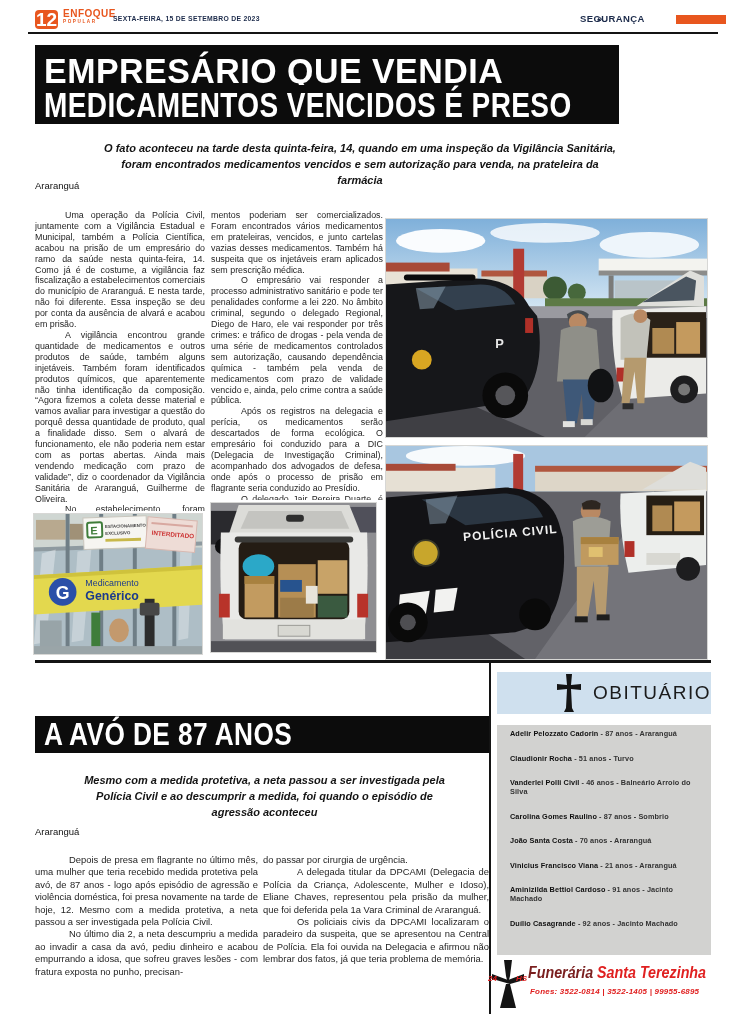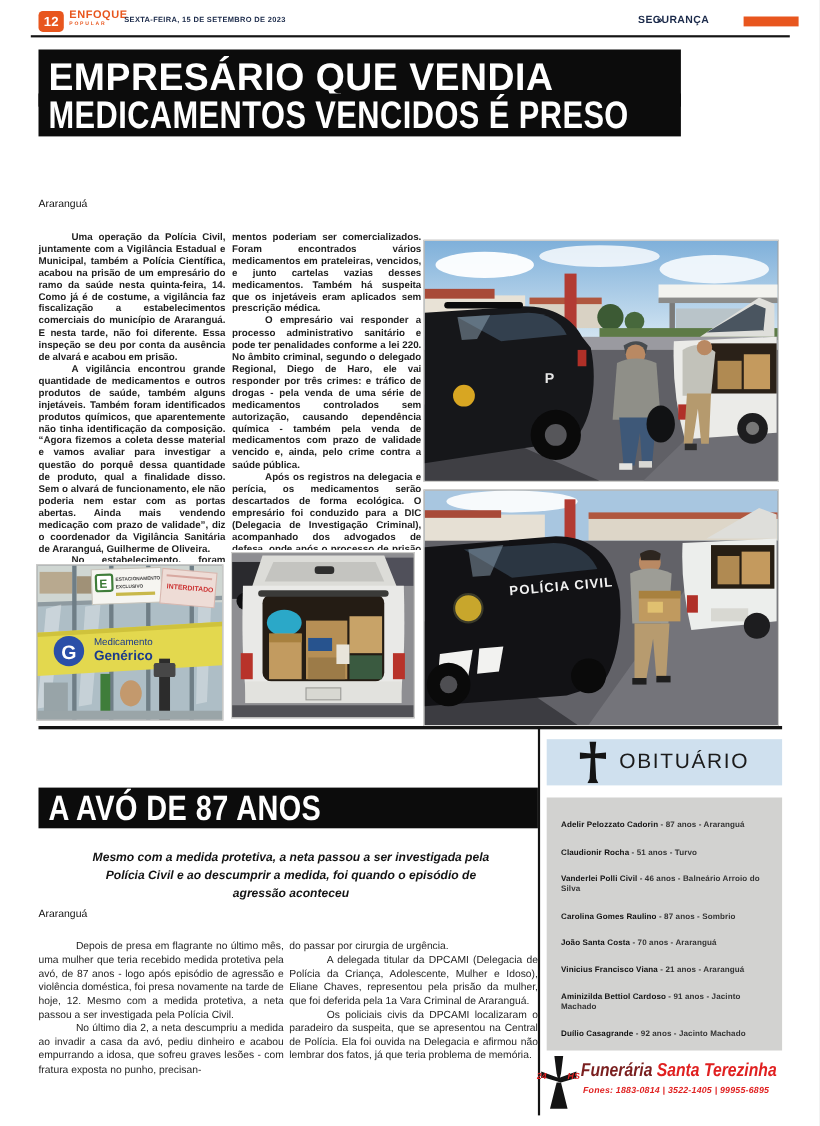--- a/index.html
+++ b/index.html
@@ -1,53 +1,53 @@
 <!DOCTYPE html>
 <html><head>
 <meta charset="utf-8">
 <style>
   html,body{margin:0;padding:0;background:#e9e9e9;}
   #page{position:relative;width:745px;height:1024px;background:#ffffff;margin:0 auto;
         font-family:"Liberation Sans",sans-serif;overflow:hidden;color:#1e1e1e;}
   .abs{position:absolute;}
 
   
-  .pagenum{background:#E8561E;color:#fff;font-weight:bold;font-size:12px;
+  .pagenum{background:#E8561E;color:#fff;font-weight:bold;font-size:19px;
            width:23px;height:19px;border-radius:4px;display:flex;align-items:center;justify-content:center;}
   .brand1{color:#E8561E;font-weight:bold;font-size:10px;letter-spacing:.5px;line-height:10px;}
   .brand2{color:#E8561E;font-weight:bold;font-size:4.6px;letter-spacing:1.6px;line-height:6px;}
   .hdate{color:#1B2A4A;font-weight:bold;font-size:6.8px;letter-spacing:.3px;}
   .hsec{color:#1B2A4A;font-weight:bold;font-size:9.5px;letter-spacing:.4px;}
   .hline{background:#141414;}
   .orangebar{background:#E8561E;}
 
   
   .bar{background:#0C0C0C;display:flex;align-items:center;padding-left:9px;overflow:hidden;}
   .hl{color:#fff;font-weight:bold;white-space:nowrap;display:inline-block;transform-origin:0 50%;letter-spacing:.5px;}
   .hl-a1a{font-size:35px;transform:scaleX(.97);}
   .hl-a1b{font-size:35px;transform:scaleX(.80);}
   .hl-a2 {font-size:32px;transform:scaleX(.82);}
 
   .subhead{font-style:italic;font-weight:bold;font-size:11px;line-height:16px;text-align:center;color:#141414;}
   .dateline{font-weight:normal;font-size:9.5px;color:#111;}
 
-  .cols{font-size:8.9px;line-height:10.9px;text-align:justify;overflow:hidden;font-weight:bold;}
+  .cols{font-size:8.9px;line-height:10.9px;text-align:justify;overflow:hidden;}
   .cols p{margin:0;}
   .cols p.ind{text-indent:30px;}
   .cols2{font-size:9.4px;line-height:12.4px;text-align:justify;overflow:hidden;}
   .cols2 p{margin:0;}
   .cols2 p.ind{text-indent:34px;}
 
   .photo{border:1px solid #d7d7d5;box-sizing:border-box;background:#888;}
   .photo svg{display:block;width:100%;height:100%;}
 
   
   .obit-head{background:#CFE0EE;display:flex;align-items:center;justify-content:center;gap:12px;}
   .obit-title{font-size:19px;letter-spacing:1.5px;color:#1b1b1b;}
-  .obit-body{background:#D2D2D0;box-sizing:border-box;padding:20px 13px 0 13px;}
+  .obit-body{background:#D2D2D0;box-sizing:border-box;padding:4px 13px 0 13px;}
   .obit-row{font-size:7.3px;color:#333;font-weight:bold;margin-bottom:15.5px;letter-spacing:.1px;}
   .obit-row b{color:#101010;}
 
   
   .ad-name{font-style:italic;font-weight:bold;font-size:17px;white-space:nowrap;
            display:inline-block;transform:scaleX(.84);transform-origin:0 50%;}
   .ad-n1{color:#7A1F1F;}
   .ad-n2{color:#E02020;}
   .ad-phones{color:#E02020;font-weight:bold;font-style:italic;font-size:8px;letter-spacing:.2px;white-space:nowrap;}
   .ad-badge{fill:#E02020;font-weight:bold;font-style:italic;font-size:8px;}
@@ -67,20 +67,21 @@
   <div class="abs hsec" style="left:580px;top:13px;">SEGURANÇA</div>
   <div class="abs orangebar" style="left:676px;top:15px;width:50px;height:9px;"></div>
   <div class="abs hline" style="left:28px;top:32px;width:690px;height:2px;"></div>
 
   <div class="abs bar" style="left:35px;top:45px;width:575px;height:52px;">
     <span class="hl hl-a1a">EMPRESÁRIO QUE VENDIA</span>
   </div>
   <div class="abs bar" style="left:35px;top:85px;width:575px;height:39px;">
     <span class="hl hl-a1b">MEDICAMENTOS VENCIDOS É PRESO</span>
   </div>
+  <div class="abs subhead" style="left:100px;top:140px;width:520px;">O fato aconteceu na tarde desta quinta-feira, 14, quando em uma inspeção da Vigilância Sanitária, foram encontrados medicamentos vencidos e sem autorização para venda, na prateleira da farmácia</div>
   <div class="abs dateline" style="left:35px;top:180px;">Araranguá</div>
 
   <div class="abs cols" style="left:35px;top:210px;width:170px;height:301px;">
     <p class="ind">Uma operação da Polícia Civil, juntamente com a Vigilância Estadual e Municipal, também a Polícia Científica, acabou na prisão de um empresário do ramo da saúde nesta quinta-feira, 14. Como já é de costume, a vigilância faz fiscalização a estabelecimentos comerciais do município de Araranguá. E nesta tarde, não foi diferente. Essa inspeção se deu por conta da ausência de alvará e acabou em prisão.</p>
     <p class="ind">A vigilância encontrou grande quantidade de medicamentos e outros produtos de saúde, também alguns injetáveis. Também foram identificados produtos químicos, que aparentemente não tinha identificação da composição. “Agora fizemos a coleta desse material e vamos avaliar para investigar a questão do porquê dessa quantidade de produto, qual a finalidade disso. Sem o alvará de funcionamento, ele não poderia nem estar com as portas abertas. Ainda mais vendendo medicação com prazo de validade”, diz o coordenador da Vigilância Sanitária de Araranguá, Guilherme de Oliveira.</p>
     <p class="ind">No estabelecimento, foram encontrados medicamentos vencidos desde 2017/2018. Há indícios que esses medica-</p>
   </div>
   <div class="abs cols" style="left:211px;top:210px;width:172px;height:290px;">
     <p>mentos poderiam ser comercializados. Foram encontrados vários medicamentos em prateleiras, vencidos, e junto cartelas vazias desses medicamentos. Também há suspeita que os injetáveis eram aplicados sem prescrição médica.</p>
     <p class="ind">O empresário vai responder a processo administrativo sanitário e pode ter penalidades conforme a lei 220. No âmbito criminal, segundo o delegado Regional, Diego de Haro, ele vai responder por três crimes: e tráfico de drogas - pela venda de uma série de medicamentos controlados sem autorização, causando dependência química - também pela venda de medicamentos com prazo de validade vencido e, ainda, pelo crime contra a saúde pública.</p>
@@ -289,21 +290,21 @@
   <div class="abs cols2" style="left:35px;top:854px;width:223px;height:165px;">
     <p class="ind">Depois de presa em flagrante no último mês, uma mulher que teria recebido medida protetiva pela avó, de 87 anos - logo após episódio de agressão e violência doméstica, foi presa novamente na tarde de hoje, 12. Mesmo com a medida protetiva, a neta passou a ser investigada pela Polícia Civil.</p>
     <p class="ind">No último dia 2, a neta descumpriu a medida ao invadir a casa da avó, pediu dinheiro e acabou empurrando a idosa, que sofreu graves lesões - com fratura exposta no punho, precisan-</p>
   </div>
   <div class="abs cols2" style="left:263px;top:854px;width:226px;height:165px;">
     <p>do passar por cirurgia de urgência.</p>
     <p class="ind">A delegada titular da DPCAMI (Delegacia de Polícia da Criança, Adolescente, Mulher e Idoso), Eliane Chaves, representou pela prisão da mulher, que foi deferida pela 1a Vara Criminal de Araranguá.</p>
     <p class="ind">Os policiais civis da DPCAMI localizaram o paradeiro da suspeita, que se apresentou na Central de Polícia. Ela foi ouvida na Delegacia e afirmou não lembrar dos fatos, já que teria problema de memória.</p>
   </div>
 
-  <div class="abs obit-head" style="left:497px;top:672px;width:214px;height:42px;">
+  <div class="abs obit-head" style="left:497px;top:672px;width:214px;height:42px;justify-content:flex-end;">
     <svg width="24" height="38" viewBox="0 0 24 38">
       <polygon points="9,0 15,0 14,11 24,10 24,16 14,15 15,34 17,38 7,38 9,34 10,15 0,16 0,10 10,11" fill="#141414"></polygon>
     </svg>
     <span class="obit-title">OBITUÁRIO</span>
   </div>
   <div class="abs obit-body" style="left:497px;top:725px;width:214px;height:230px;">
     <div class="obit-row"><b>Adelir Pelozzato Cadorin</b><span> - 87 anos - Araranguá</span></div>
     <div class="obit-row"><b>Claudionir Rocha</b><span> - 51 anos - Turvo</span></div>
     <div class="obit-row"><b>Vanderlei Polli Civil</b><span> - 46 anos - Balneário Arroio do Silva</span></div>
     <div class="obit-row"><b>Carolina Gomes Raulino</b><span> - 87 anos - Sombrio</span></div>
@@ -317,16 +318,16 @@
     <svg width="40" height="52" viewBox="0 0 40 52" style="position:absolute;left:0;top:0;">
       <polygon points="16,0 24,0 22,16 20,24 18,16" fill="#141414"></polygon>
       <polygon points="20,20 36,14 36,20 22,24 8,20 4,20 4,14" fill="#141414"></polygon>
       <polygon points="18,24 22,24 28,48 12,48" fill="#141414"></polygon>
       <text x="0" y="21" class="ad-badge" font-family="Liberation Sans, sans-serif">24</text>
       <text x="28" y="21" class="ad-badge" font-family="Liberation Sans, sans-serif">HS</text>
     </svg>
     <div class="abs" style="left:40px;top:3px;white-space:nowrap;">
       <span class="ad-name"><span class="ad-n1">Funerária </span><span class="ad-n2">Santa Terezinha</span></span>
     </div>
-    <div class="abs ad-phones" style="left:42px;top:27px;">Fones: 1883-0814 | 3522-1405 | 99955-6895</div>
+    <div class="abs ad-phones" style="left:42px;top:27px;">Fones: 3522-0814 | 3522-1405 | 99955-6895</div>
   </div>
 
 </div>
 
 </body></html>

